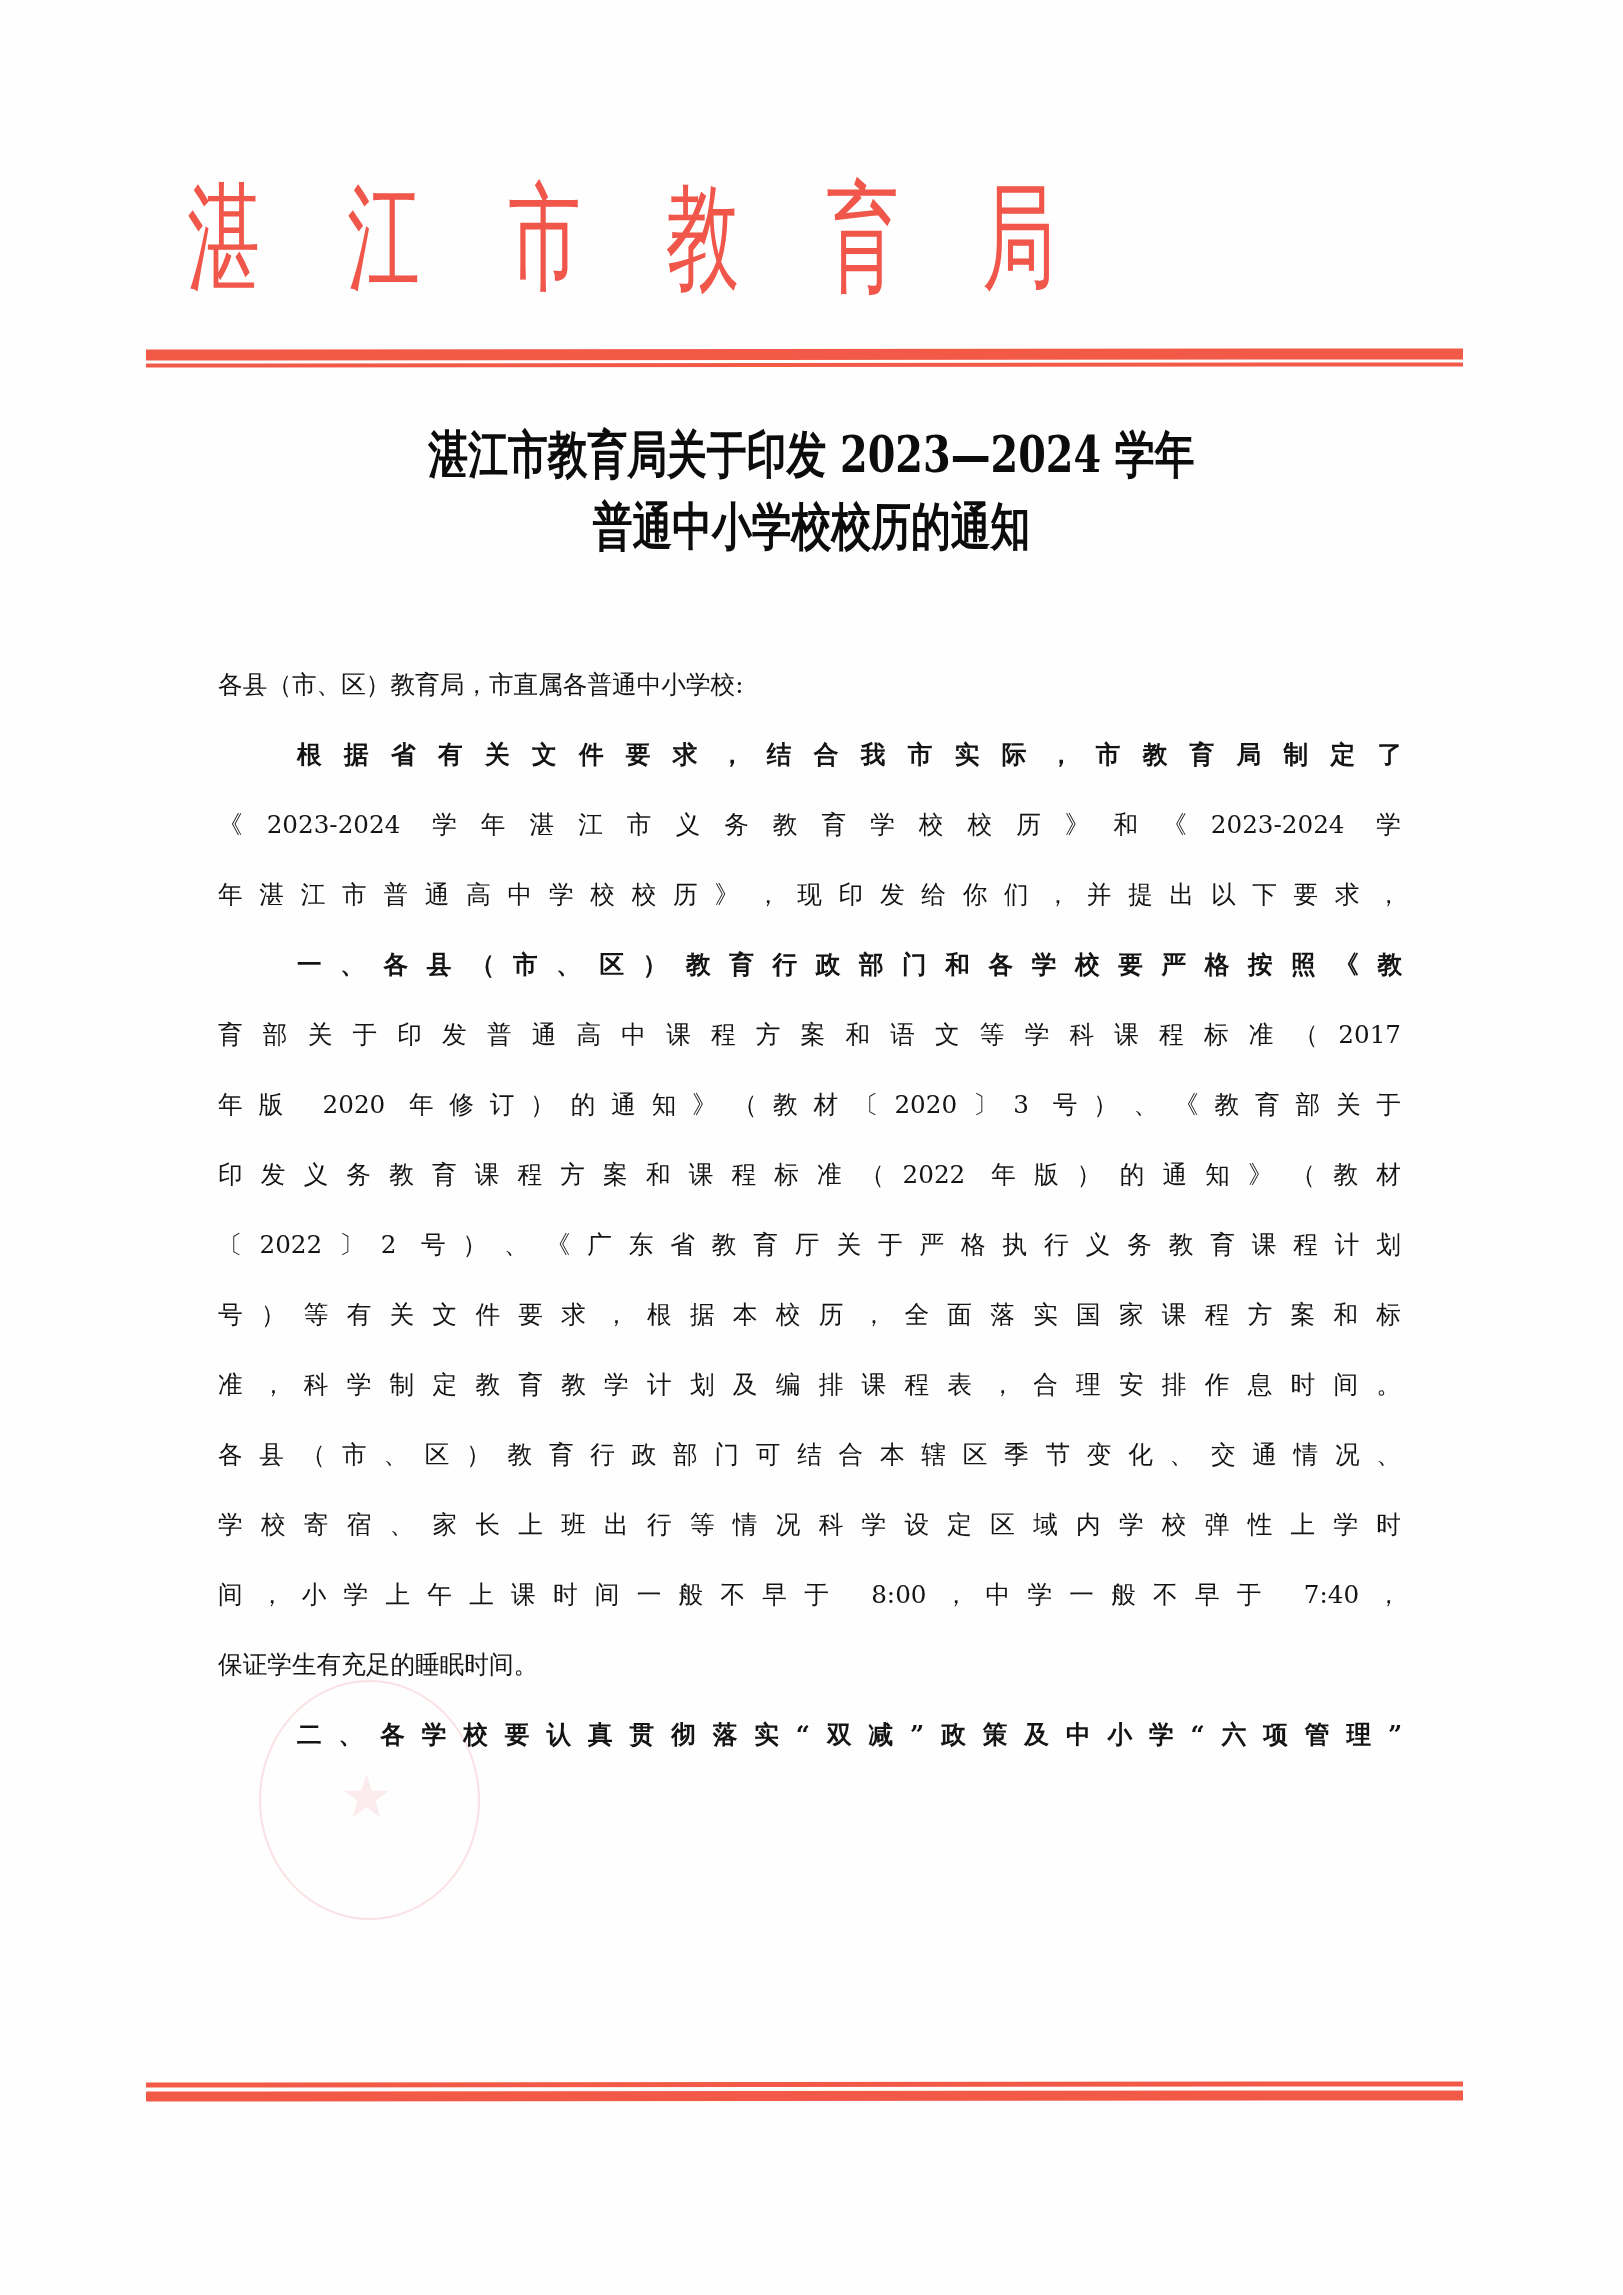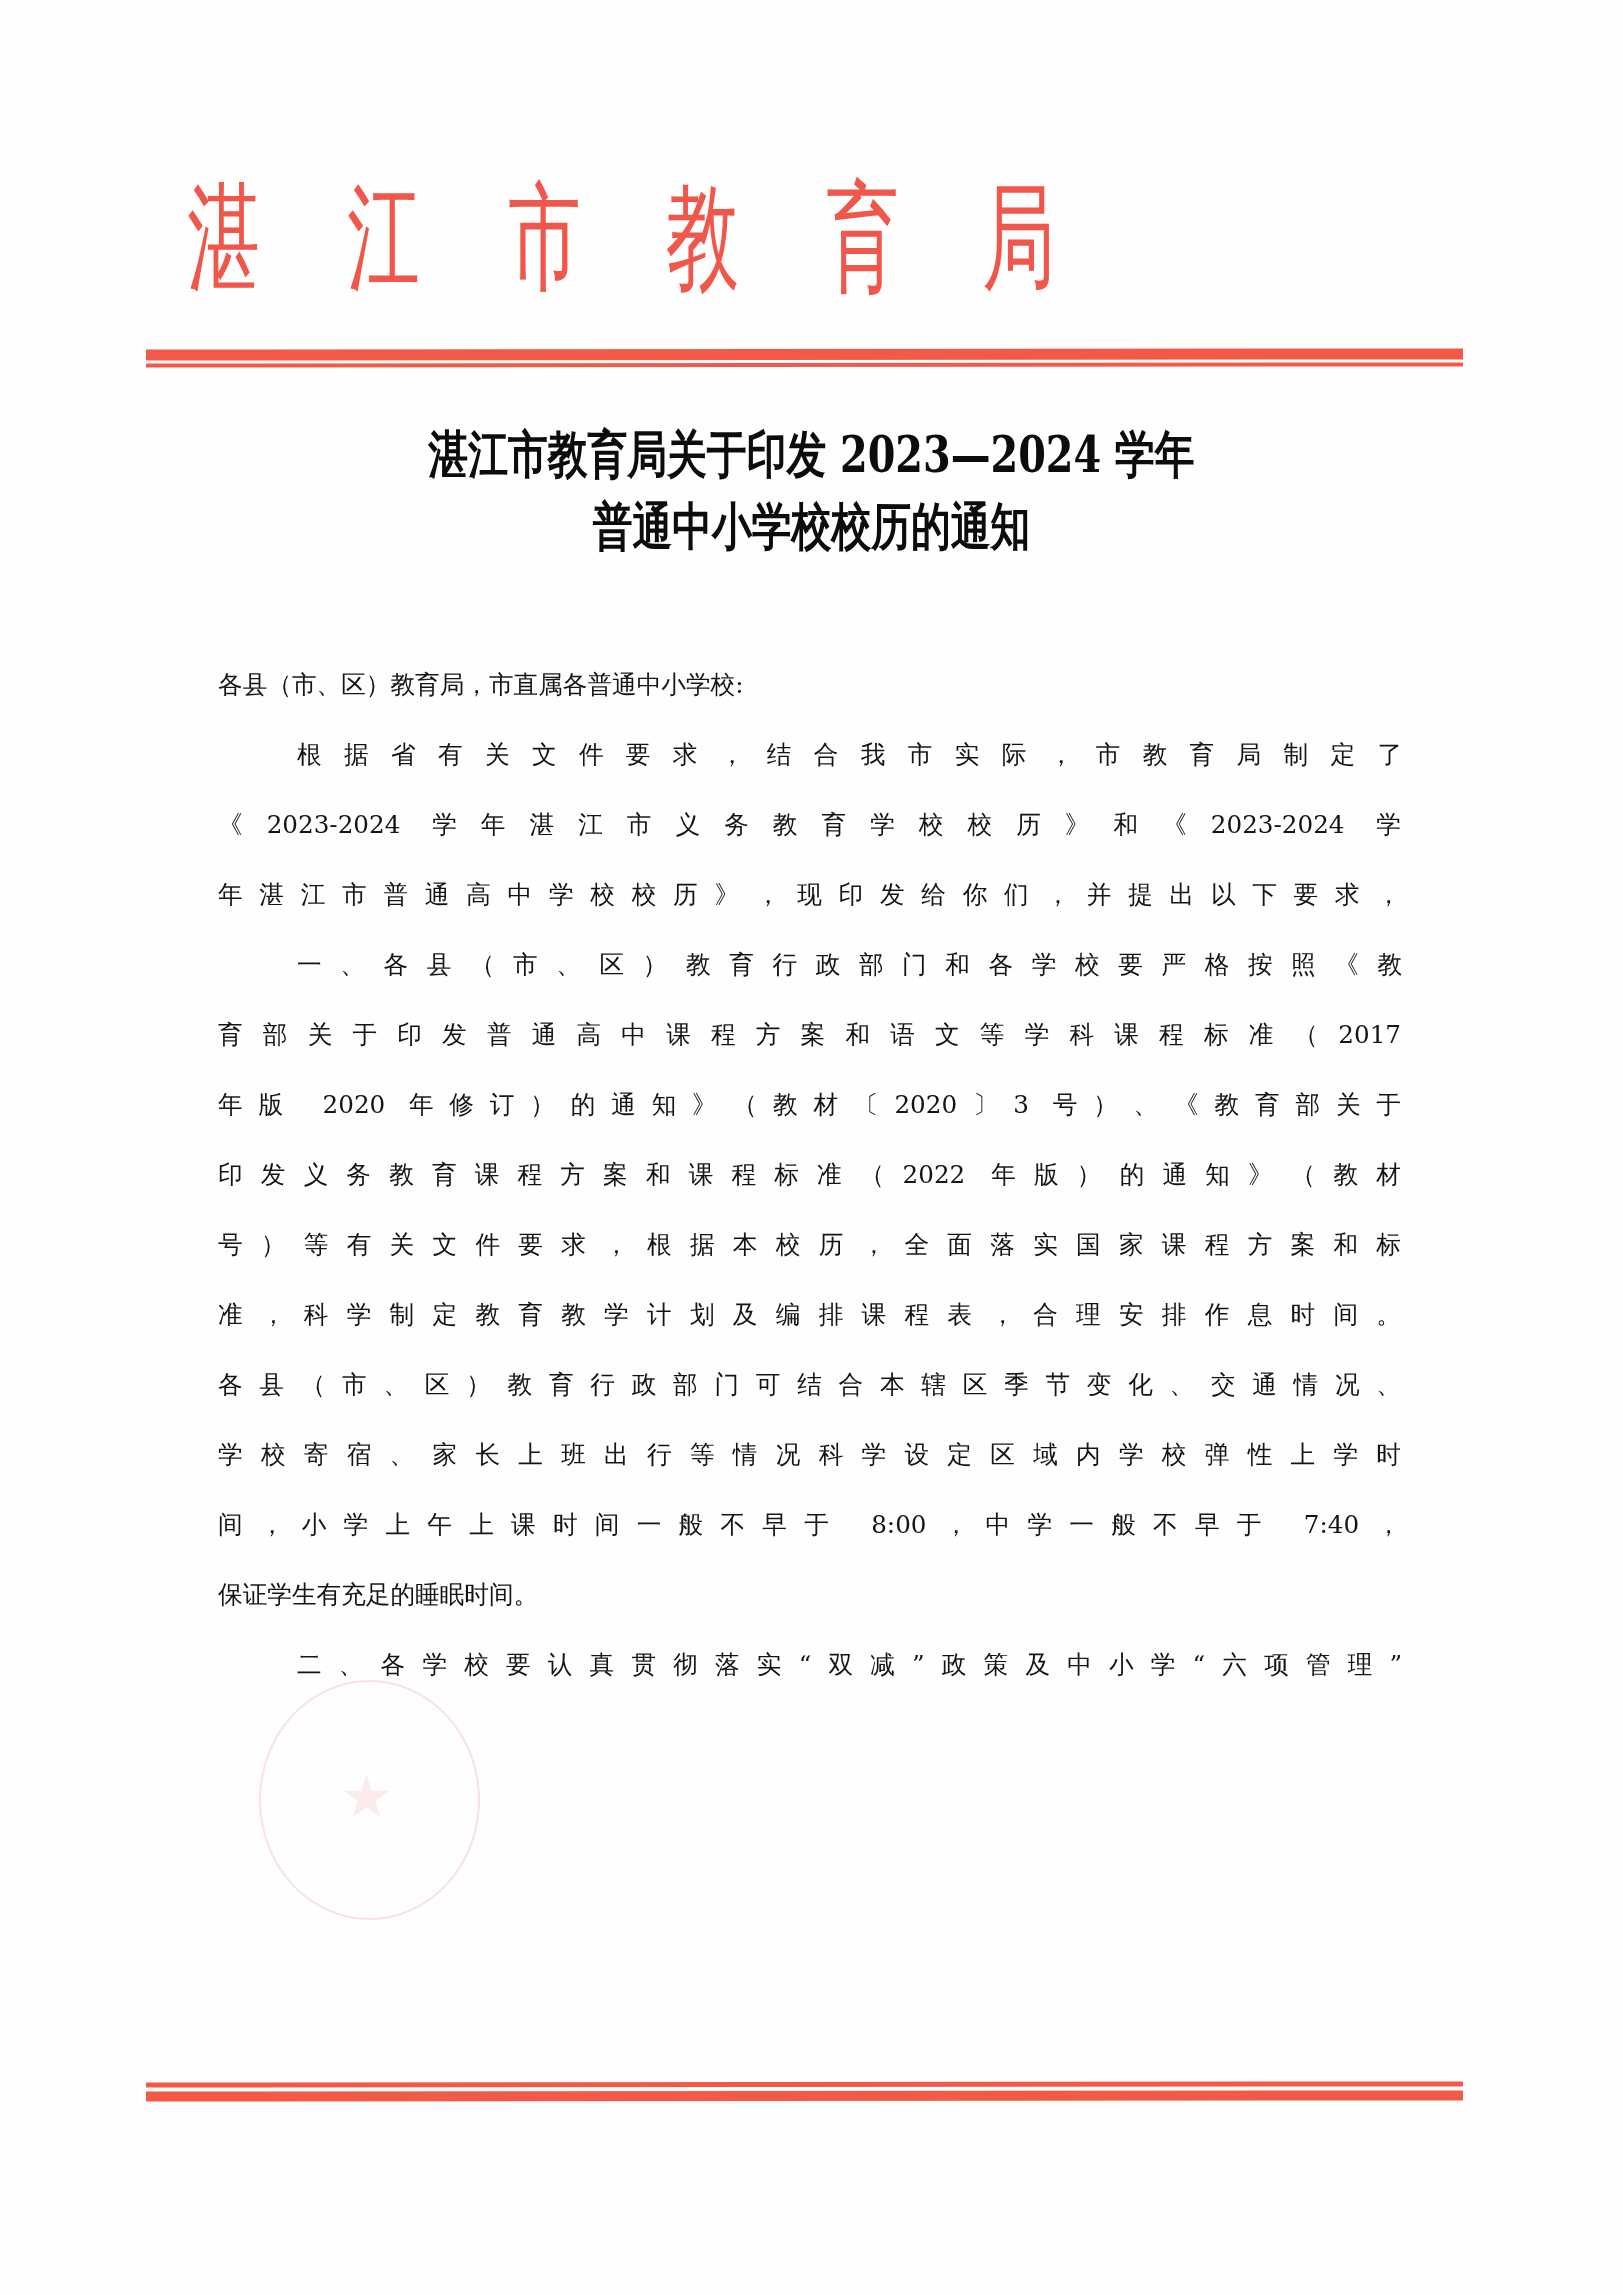--- a/index.html
+++ b/index.html
@@ -93,20 +93,21 @@
     text-align: justify;
     text-align-last: justify;
     overflow: visible;
   }
   .body-line.last {
     text-align: left;
     text-align-last: left;
   }
   .body-line.indent {
     padding-left: 79px;
+    font-weight: bold;
   }
   .body-line .inner {
     display: inline-block;
     width: 100%;
     transform: scaleX(0.985);
     transform-origin: left center;
   }
 
   
   .seal {
@@ -156,20 +157,21 @@
 
   <div class="body-text">
     <span class="body-line last"><span class="inner">各县（市、区）教育局，市直属各普通中小学校:</span></span>
     <span class="body-line indent"><span class="inner">根据省有关文件要求，结合我市实际，市教育局制定了</span></span>
     <span class="body-line"><span class="inner">《2023-2024 学年湛江市义务教育学校校历》和《2023-2024 学</span></span>
     <span class="body-line"><span class="inner">年湛江市普通高中学校校历》，现印发给你们，并提出以下要求，</span></span>
     <span class="body-line indent"><span class="inner">一、各县（市、区）教育行政部门和各学校要严格按照《教</span></span>
     <span class="body-line"><span class="inner">育部关于印发普通高中课程方案和语文等学科课程标准（2017</span></span>
     <span class="body-line"><span class="inner">年版 2020 年修订）的通知》（教材〔2020〕3 号）、《教育部关于</span></span>
     <span class="body-line"><span class="inner">印发义务教育课程方案和课程标准（2022 年版）的通知》（教材</span></span>
+    <span class="body-line"><span class="inner">〔2022〕2 号）、《广东省教育厅关于严格执行义务教育课程计划</span></span>
     <span class="body-line"><span class="inner">号）等有关文件要求，根据本校历，全面落实国家课程方案和标</span></span>
     <span class="body-line"><span class="inner">准，科学制定教育教学计划及编排课程表，合理安排作息时间。</span></span>
     <span class="body-line"><span class="inner">各县（市、区）教育行政部门可结合本辖区季节变化、交通情况、</span></span>
     <span class="body-line"><span class="inner">学校寄宿、家长上班出行等情况科学设定区域内学校弹性上学时</span></span>
     <span class="body-line"><span class="inner">间，小学上午上课时间一般不早于 8:00，中学一般不早于 7:40，</span></span>
     <span class="body-line last"><span class="inner">保证学生有充足的睡眠时间。</span></span>
     <span class="body-line indent"><span class="inner">二、各学校要认真贯彻落实“双减”政策及中小学“六项管理”</span></span>
   </div>
 
   <div class="rule bot-thin"></div>

